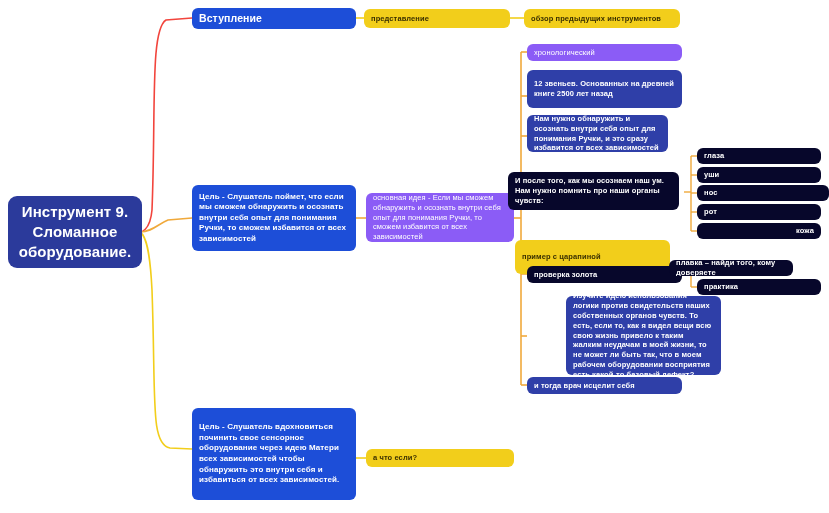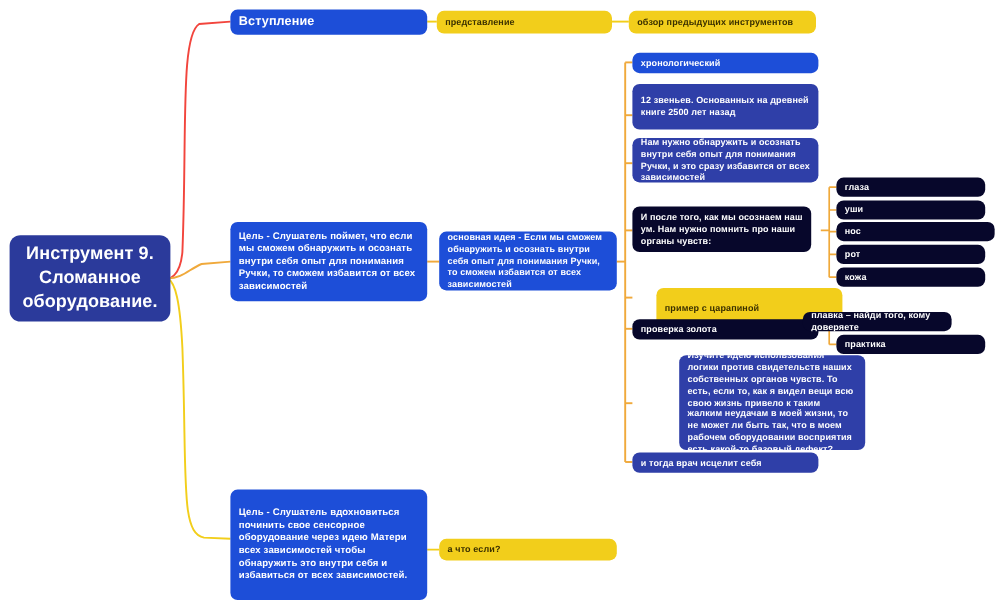--- a/index.html
+++ b/index.html
@@ -19,21 +19,21 @@
     display:flex;
     align-items:center;
     line-height:1.32;
     letter-spacing:0.1px;
     overflow:hidden;
   }
   .node .txt{display:block;width:100%;}
   
   .n-root{background:#2B3A9B;border-radius:9px;font-weight:bold;font-size:15px;text-align:center;justify-content:flex-start;}
   .n-red{background:#1d4ed8;font-weight:bold;}
-  .n-red-sm{background:#1d4ed8;font-weight:bold;font-size:7.5px;justify-content:center;}
+  .n-red-sm{background:#8b5cf6;font-weight:normal;font-size:7.5px;justify-content:center;}
   .n-yellow{background:#F2CE1B;color:#3a3000;font-weight:bold;font-size:7.5px;}
   .n-blue{background:#2F3FA8;font-weight:bold;font-size:7.5px;}
   .n-navy{background:#07072B;font-weight:bold;font-size:7.5px;}
   .pad10{padding:7px 10px;}
   .pad6{padding:5px 7px;}
   .pad4{padding:3px 7px;}
   .fs11{font-size:10.5px;}
   .fs8{font-size:8px;}
 </style>
 </head>
@@ -105,29 +105,29 @@
   </div>
 
   <div class="node n-red-sm pad4" style="left:527px;top:44px;width:155px;height:17px;">
     <span class="txt">хронологический</span>
   </div>
 
   <div class="node n-blue pad4" style="left:527px;top:70px;width:155px;height:38px;">
     <span class="txt">12 звеньев. Основанных на древней книге 2500 лет назад</span>
   </div>
 
-  <div class="node n-blue pad4" style="left:527px;top:115px;width:155px;height:37px;">
+  <div class="node n-blue pad4" style="left:527px;top:115px;width:141px;height:37px;">
     <span class="txt">Нам нужно  обнаружить и осознать внутри себя опыт для понимания Ручки, и это сразу избавится от всех зависимостей</span>
   </div>
 
-  <div class="node n-navy pad4" style="left:527px;top:172px;width:149px;height:38px;">
+  <div class="node n-navy pad4" style="left:508px;top:172px;width:171px;height:38px;">
     <span class="txt">И после того, как мы осознаем наш ум. Нам нужно помнить про наши органы чувств:</span>
   </div>
 
-  <div class="node n-yellow pad4" style="left:547px;top:240px;width:155px;height:34px;">
+  <div class="node n-yellow pad4" style="left:515px;top:240px;width:155px;height:34px;">
     <span class="txt">пример с царапиной</span>
   </div>
 
   <div class="node n-navy pad4" style="left:527px;top:266px;width:155px;height:17px;">
     <span class="txt">проверка золота</span>
   </div>
 
   <div class="node n-blue pad4" style="left:527px;top:296px;width:155px;height:79px;margin-left:39px;">
     <span class="txt">Изучите идею использования логики против свидетельств наших собственных органов чувств. То есть, если то, как я видел вещи всю свою жизнь привело к таким жалким неудачам в моей жизни, то не может ли быть так, что в моем рабочем оборудовании восприятия есть какой-то базовый дефект?</span>
   </div>
@@ -141,21 +141,21 @@
   </div>
   <div class="node n-navy pad4" style="left:697px;top:167px;width:124px;height:16px;">
     <span class="txt">уши</span>
   </div>
   <div class="node n-navy pad4" style="left:697px;top:185px;width:132px;height:16px;">
     <span class="txt">нос</span>
   </div>
   <div class="node n-navy pad4" style="left:697px;top:204px;width:124px;height:16px;">
     <span class="txt">рот</span>
   </div>
-  <div class="node n-navy pad4" style="left:697px;top:223px;width:124px;height:16px;">
+  <div class="node n-navy pad4" style="left:697px;top:223px;width:124px;height:16px;text-align:right;">
     <span class="txt">кожа</span>
   </div>
 
   <div class="node n-navy pad4" style="left:669px;top:260px;width:124px;height:16px;">
     <span class="txt">плавка – найди того, кому доверяете</span>
   </div>
   <div class="node n-navy pad4" style="left:697px;top:279px;width:124px;height:16px;">
     <span class="txt">практика</span>
   </div>
 

